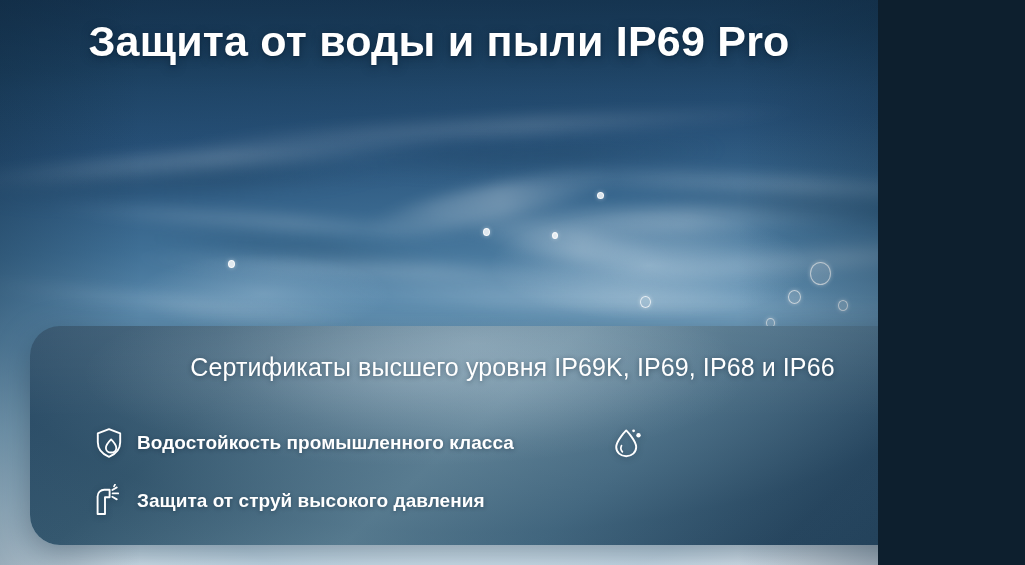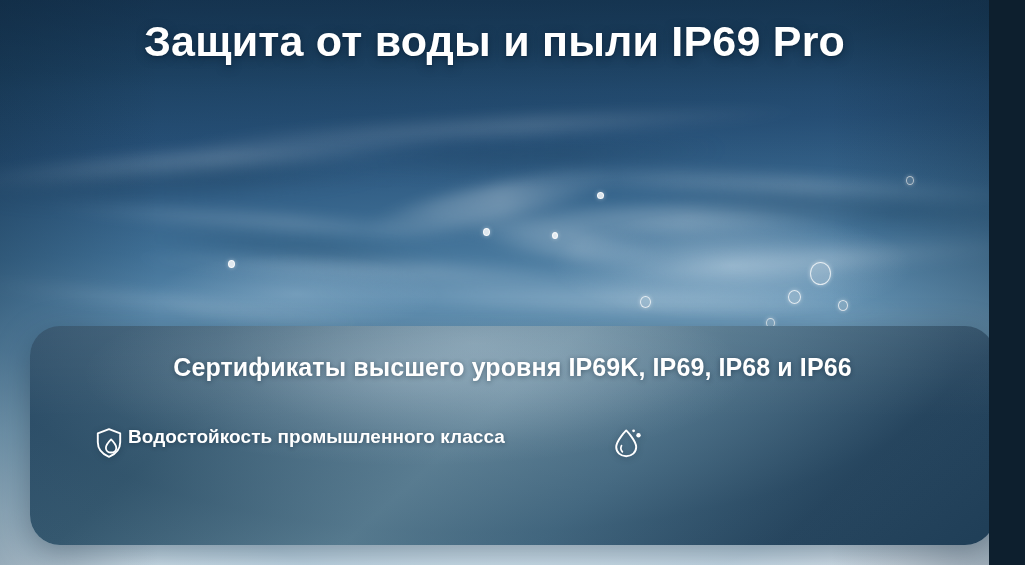--- a/index.html
+++ b/index.html
@@ -7,21 +7,21 @@
     margin: 0;
     padding: 0;
     background: #0d1f2e;
   }
   body {
     font-family: "Liberation Sans", "DejaVu Sans", sans-serif;
   }
 
   .banner {
     position: relative;
-    width: 989px;
+    width: 878px;
     height: 565px;
     overflow: hidden;
     background: #1d4162;
   }
 
   
   .bg-grad {
     position: absolute;
     inset: 0;
     background: linear-gradient(177deg,
@@ -160,39 +160,40 @@
   }
 
   .card-heading {
     position: absolute;
     left: 0;
     right: 0;
     top: 27px;
     text-align: center;
     color: #ffffff;
     font-size: 25px;
-    font-weight: bold;
+    font-weight: normal;
     letter-spacing: 0.1px;
     text-shadow: 0 1px 5px rgba(10,28,44,0.45);
     white-space: nowrap;
   }
 
   .features {
     position: absolute;
     left: 62px;
     right: 30px;
     top: 88px;
     display: grid;
     grid-template-columns: 519px 1fr;
     grid-auto-rows: 58px;
     align-items: center;
   }
   .feature {
     display: flex;
-    gap: 2px;
+    align-items: center;
+    gap: 11px;
   }
   .feature .ico {
     flex: 0 0 auto;
     width: 34px;
     height: 34px;
     display: block;
     filter: drop-shadow(0 1px 3px rgba(10,28,44,0.40));
   }
   .feature .lbl {
     color: #ffffff;
@@ -263,18 +264,28 @@
 
       <div class="feature">
         <svg class="ico" viewBox="0 0 34 34" fill="none">
           <path d="M15.2 4.4 C15.2 4.4 5.2 14.6 5.2 21.1 C5.2 26.3 9.6 30.2 15.2 30.2 C20.8 30.2 25.2 26.3 25.2 21.1 C25.2 14.6 15.2 4.4 15.2 4.4 Z" stroke="#ffffff" stroke-width="1.9" stroke-linejoin="round" fill="none"></path>
           <path d="M10.5 19.6 C9.5 21.7 9.8 24.2 11.4 25.8" stroke="#ffffff" stroke-width="1.7" stroke-linecap="round" fill="none"></path>
           <circle cx="27.5" cy="9.2" r="2.2" fill="#ffffff"></circle>
           <circle cx="22.6" cy="4.8" r="1.4" fill="#ffffff"></circle>
         </svg>
       </div>
 
+      <div class="feature">
+        <svg class="ico" viewBox="0 0 34 34" fill="none">
+          <path d="M5.6 30.0 V12.4 C5.6 8.7 8.6 5.7 12.3 5.7 H17.6 V13.2 H13.0 V30.0 Z" stroke="#ffffff" stroke-width="1.9" stroke-linejoin="round" stroke-linecap="round" fill="none"></path>
+          <path d="M20.6 9.4 L26.2 9.4" stroke="#ffffff" stroke-width="1.8" stroke-linecap="round"></path>
+          <path d="M20.3 6.0 L24.8 3.4" stroke="#ffffff" stroke-width="1.8" stroke-linecap="round"></path>
+          <path d="M20.3 12.8 L24.8 15.4" stroke="#ffffff" stroke-width="1.8" stroke-linecap="round"></path>
+          <path d="M22.0 2.4 L23.0 0.6" stroke="#ffffff" stroke-width="1.7" stroke-linecap="round"></path>
+        </svg>
+        <span class="lbl">Защита от струй высокого давления</span>
+      </div>
 
 
     </div>
   </div>
 
 </div>
 
 </body></html>

